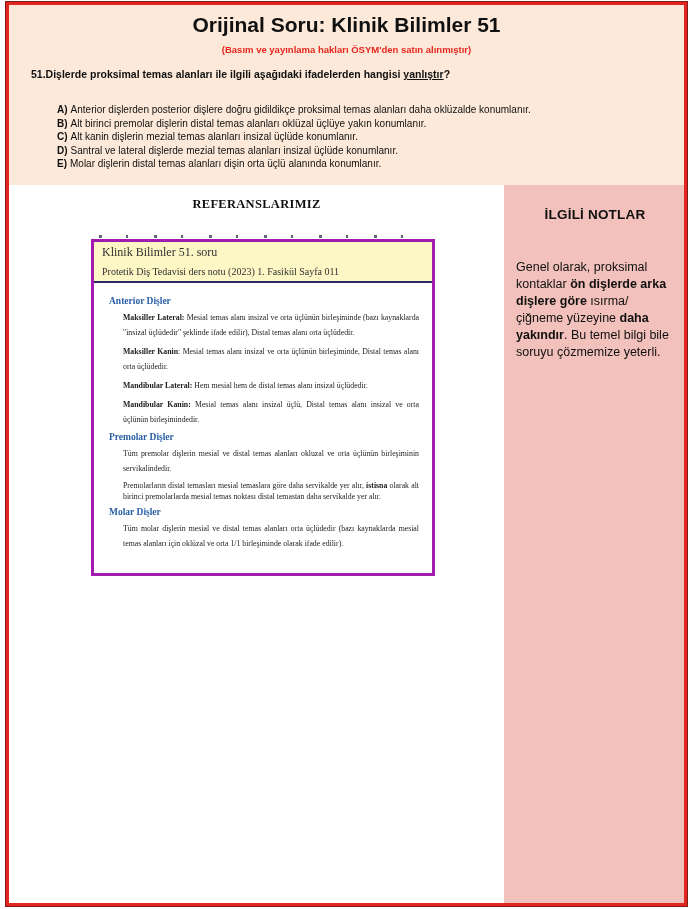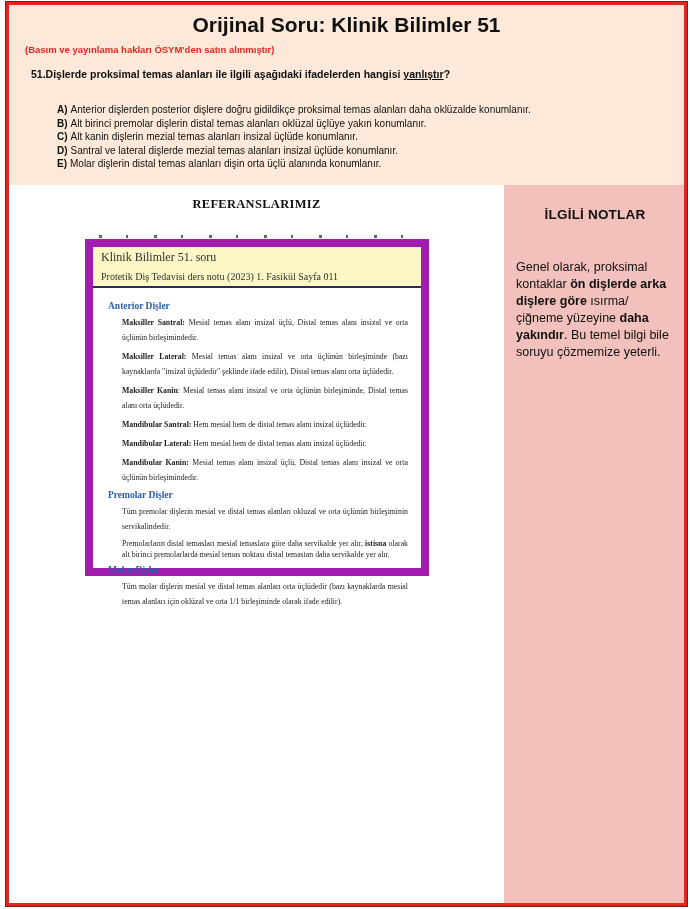--- a/index.html
+++ b/index.html
@@ -2,36 +2,36 @@
 <html><head>
 <meta charset="utf-8">
 <style>
   html,body{margin:0;padding:0;background:#ffffff;font-family:"Liberation Sans",sans-serif;}
   .page{position:relative;margin:1px 0 0 5px;width:683px;height:906px;box-sizing:border-box;border:1px solid #7c1d18;background:#fff;}
   .frame{height:100%;box-sizing:border-box;border:3px solid #e2261f;display:flex;flex-direction:column;background:#c4b5fd;}
 
   
   .question-area{flex:none;height:180px;box-sizing:border-box;background:#fce9d9;padding:5px 16px 0 16px;overflow:hidden;}
   .page-title{font-size:21px;font-weight:bold;color:#101010;text-align:center;margin:3px 0 0 0;}
-  .subtitle{color:#e8251f;font-weight:bold;font-size:9.5px;text-align:left;margin-top:7px;}
+  .subtitle{color:#e8251f;font-weight:bold;font-size:9.5px;text-align:center;margin-top:7px;}
   .question{display:flex;margin:13px 0 0 6px;font-weight:bold;font-size:10.5px;color:#101010;line-height:13px;}
   .qnum{flex:none;}
   .u{text-decoration:underline;}
   .options{margin:22px 0 0 32px;}
   .option{font-size:10px;line-height:13.6px;color:#101010;}
   .opt-label{margin-right:3px;}
 
   
   .content{flex:1;display:flex;min-height:0;}
   .left{flex:1;background:#ffffff;position:relative;font-family:Liberation Serif, serif;}
   .ref-heading{font-size:12.5px;font-weight:bold;color:#101010;text-align:center;margin:12px 0 0 0;letter-spacing:.3px;}
   .artifact{position:absolute;left:90px;top:50px;width:330px;height:3px;
     background:repeating-linear-gradient(90deg,#3c3c5e 0 3px,transparent 3px 27px,#3c3c5e 27px 29px,transparent 29px 55px);
     opacity:.8;}
-  .ref-box{position:absolute;left:76px;top:54px;width:344px;height:337px;box-sizing:border-box;border:8px solid #a21caf;background:#ffffff;}
+  .ref-box{position:absolute;left:82px;top:54px;width:344px;height:337px;box-sizing:border-box;border:3px solid #a21caf;background:#ffffff;}
   .ref-box-header{background:#fdf7c6;border-bottom:2px solid #2b2a66;padding:3px 8px 4px 8px;}
   .ref-title{font-size:12px;color:#303030;}
   .ref-sub{font-size:10px;color:#303030;margin-top:6px;}
   .ref-box-body{padding:8px 13px 0 15px;}
   .sec-heading{color:#2a5fa5;font-weight:bold;font-size:9.5px;margin:5px 0 4px 0;}
   .sec-para{font-size:7.8px;line-height:15px;color:#222222;text-align:justify;margin:0 0 4px 14px;}
   .sec-para.tight{line-height:11px;}
   .sec-para b{color:#1c1c1c;}
 
   
@@ -75,24 +75,22 @@
         <h2 class="ref-heading">REFERANSLARIMIZ</h2>
         <div class="artifact"></div>
 
         <section class="ref-box">
           <div class="ref-box-header">
             <div class="ref-title">Klinik Bilimler 51. soru</div>
             <div class="ref-sub">Protetik Diş Tedavisi ders notu (2023) 1. Fasikül Sayfa 011</div>
           </div>
           <div class="ref-box-body">
               <div class="sec-heading">Anterior Dişler</div>
-              <div class="sec-para"><b>Maksiller Santral:</b><span> Mesial temas alanı insizal üçlü, Distal temas alanı insizal ve orta üçlünün birleşimindedir.</span></div>
               <div class="sec-para"><b>Maksiller Lateral:</b><span> Mesial temas alanı insizal ve orta üçlünün birleşiminde (bazı kaynaklarda "insizal üçlüdedir" şeklinde ifade edilir), Distal temas alanı orta üçlüdedir.</span></div>
               <div class="sec-para"><b>Maksiller Kanin</b><span>: Mesial temas alanı insizal ve orta üçlünün birleşiminde, Distal temas alanı orta üçlüdedir.</span></div>
-              <div class="sec-para"><b>Mandibular Santral:</b><span> Hem mesial hem de distal temas alanı insizal üçlüdedir.</span></div>
               <div class="sec-para"><b>Mandibular Lateral:</b><span> Hem mesial hem de distal temas alanı insizal üçlüdedir.</span></div>
               <div class="sec-para"><b>Mandibular Kanin:</b><span> Mesial temas alanı insizal üçlü, Distal temas alanı insizal ve orta üçlünün birleşimindedir.</span></div>
               <div class="sec-heading">Premolar Dişler</div>
               <div class="sec-para"><span>Tüm premolar dişlerin mesial ve distal temas alanları okluzal ve orta üçlünün birleşiminin servikalindedir.</span></div>
               <div class="sec-para tight"><span>Premolarların distal temasları mesial temaslara göre daha servikalde yer alır, </span><b>istisna</b><span> olarak alt birinci premolarlarda mesial temas noktası distal temastan daha servikalde yer alır.</span></div>
               <div class="sec-heading">Molar Dişler</div>
               <div class="sec-para"><span>Tüm molar dişlerin mesial ve distal temas alanları orta üçlüdedir (bazı kaynaklarda mesial temas alanları için oklüzal ve orta 1/1 birleşiminde olarak ifade edilir).</span></div>
             </div>
         </section>
       </main>

